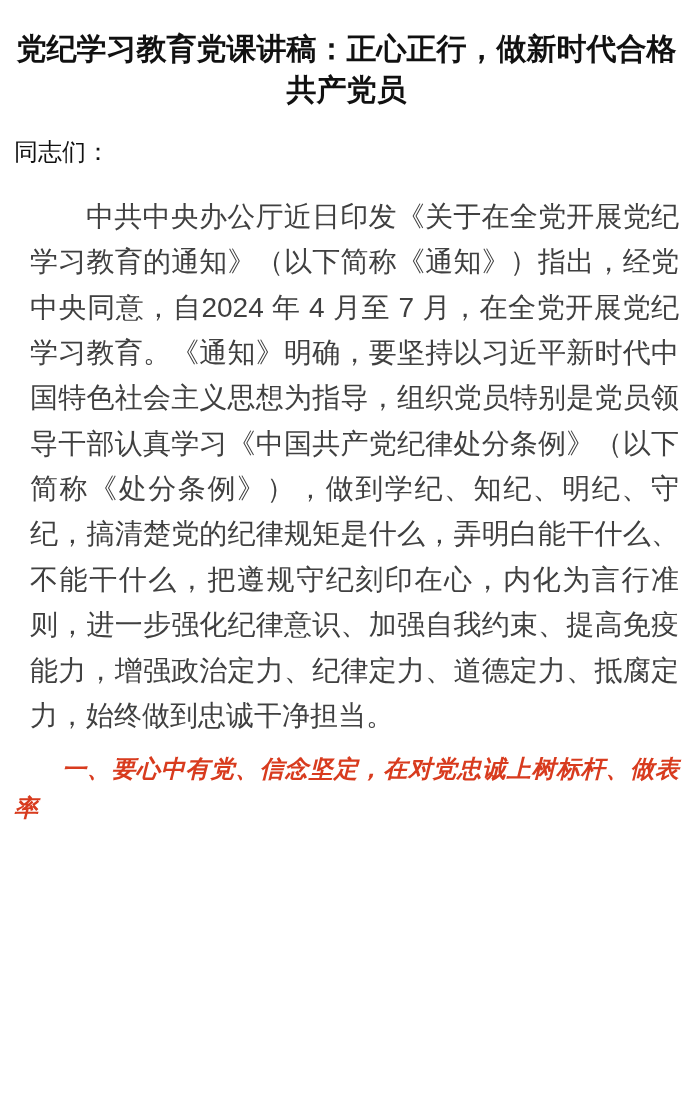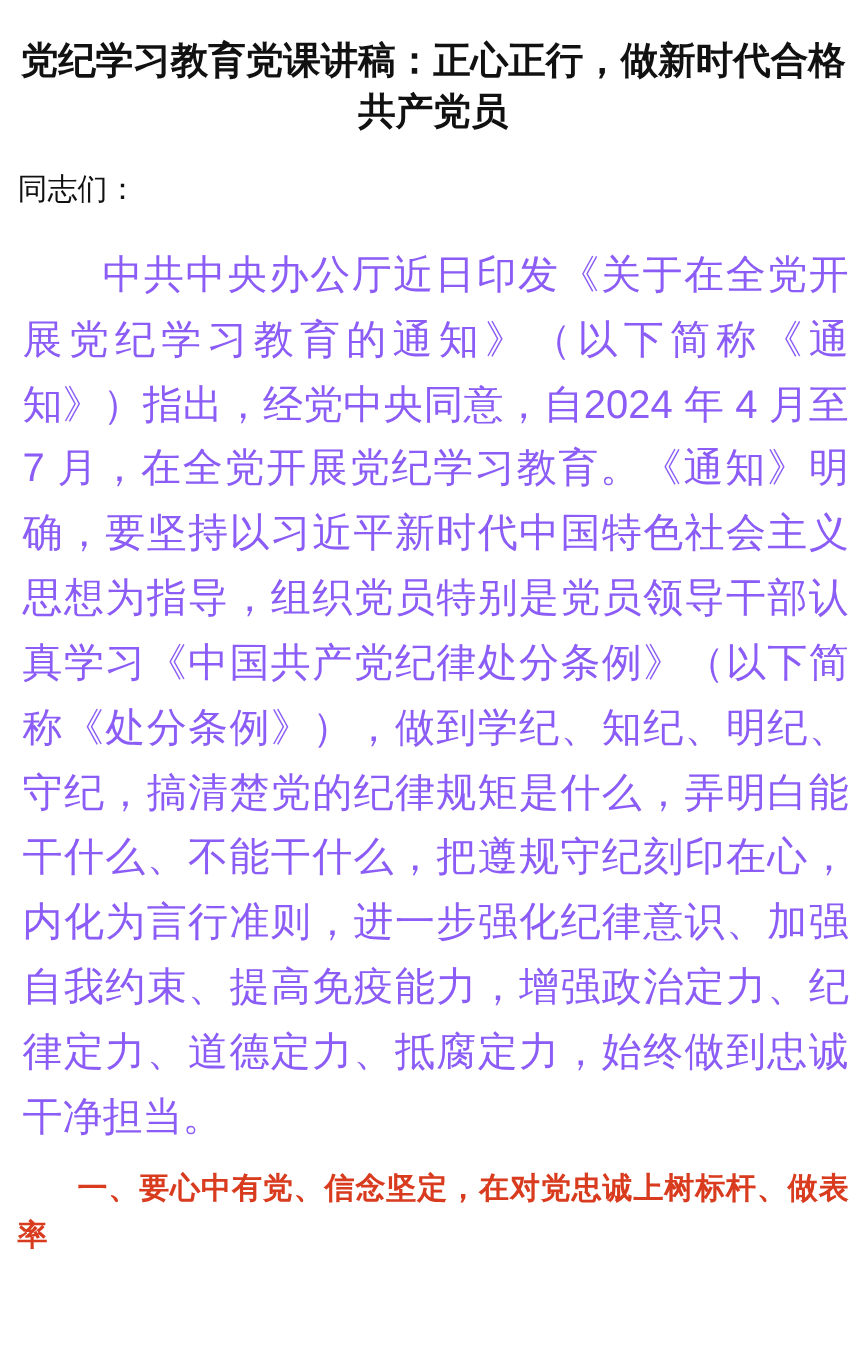--- a/index.html
+++ b/index.html
@@ -31,37 +31,38 @@
     letter-spacing: 0px;
   }
   .salutation {
     font-size: 24px;
     line-height: 1.55;
     color: #111111;
     margin: 0 0 24px 0;
     text-align: justify;
   }
   .para {
-    font-size: 32px;
+    font-size: 28px;
     line-height: 1.62;
-    color: #8b5cf6;
-    margin: 0 0 4px 4px;
+    color: #404040;
+    margin: 0 0 4px 16px;
     text-indent: 2em;
     text-align: justify;
     text-justify: inter-ideograph;
   }
   .heading-red {
     font-size: 24px;
     font-weight: bold;
     line-height: 1.62;
     color: #d83b1e;
     margin: 12px 0 0 0;
     text-indent: 2em;
     text-align: justify;
     text-justify: inter-ideograph;
+    font-style: italic;
   }
 </style>
 </head>
 <body>
 
 <div class="page">
 
   <h1 class="doc-title">党纪学习教育党课讲稿：正心正行，做新时代合格共产党员</h1>
 
   <p class="salutation">同志们：</p>

